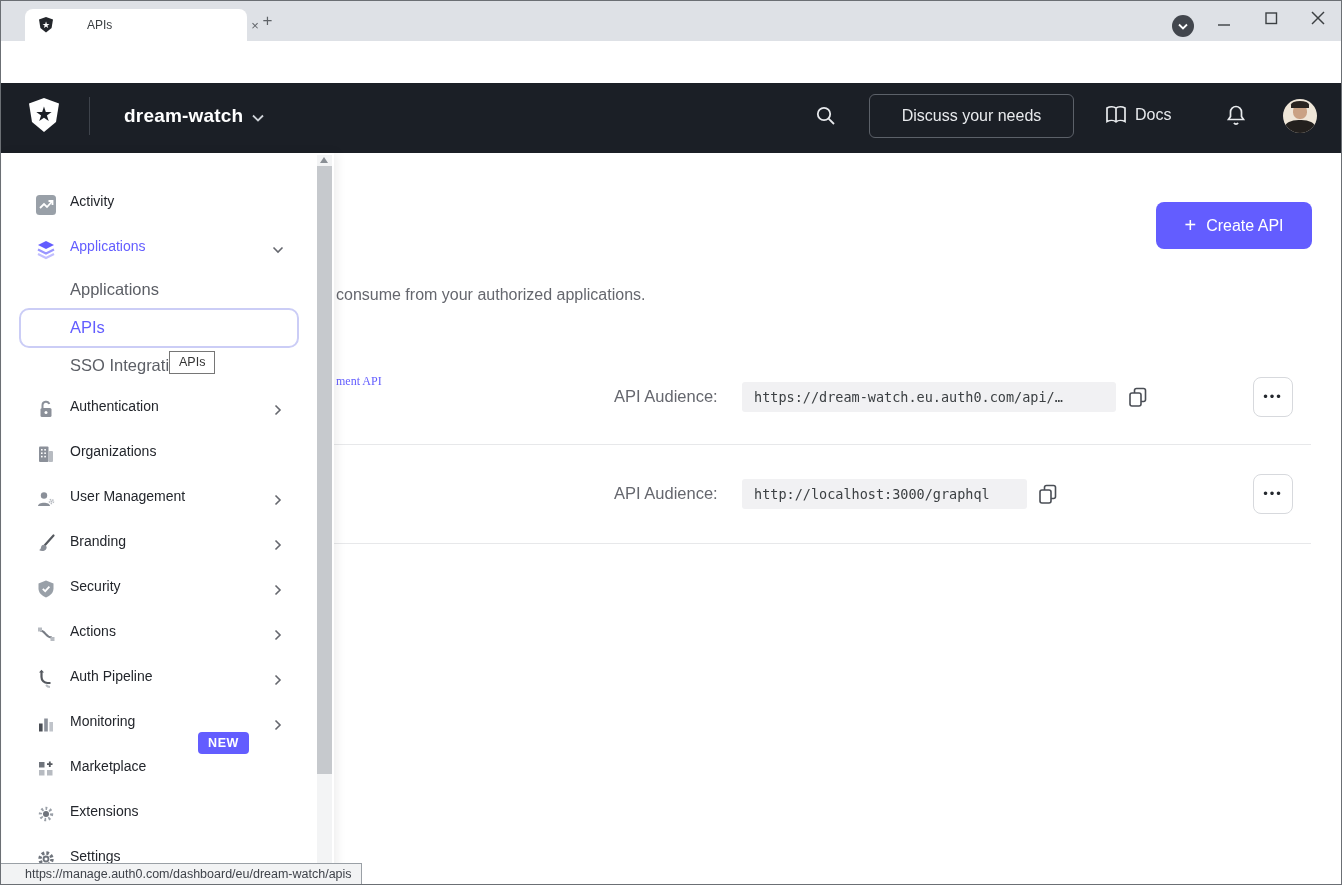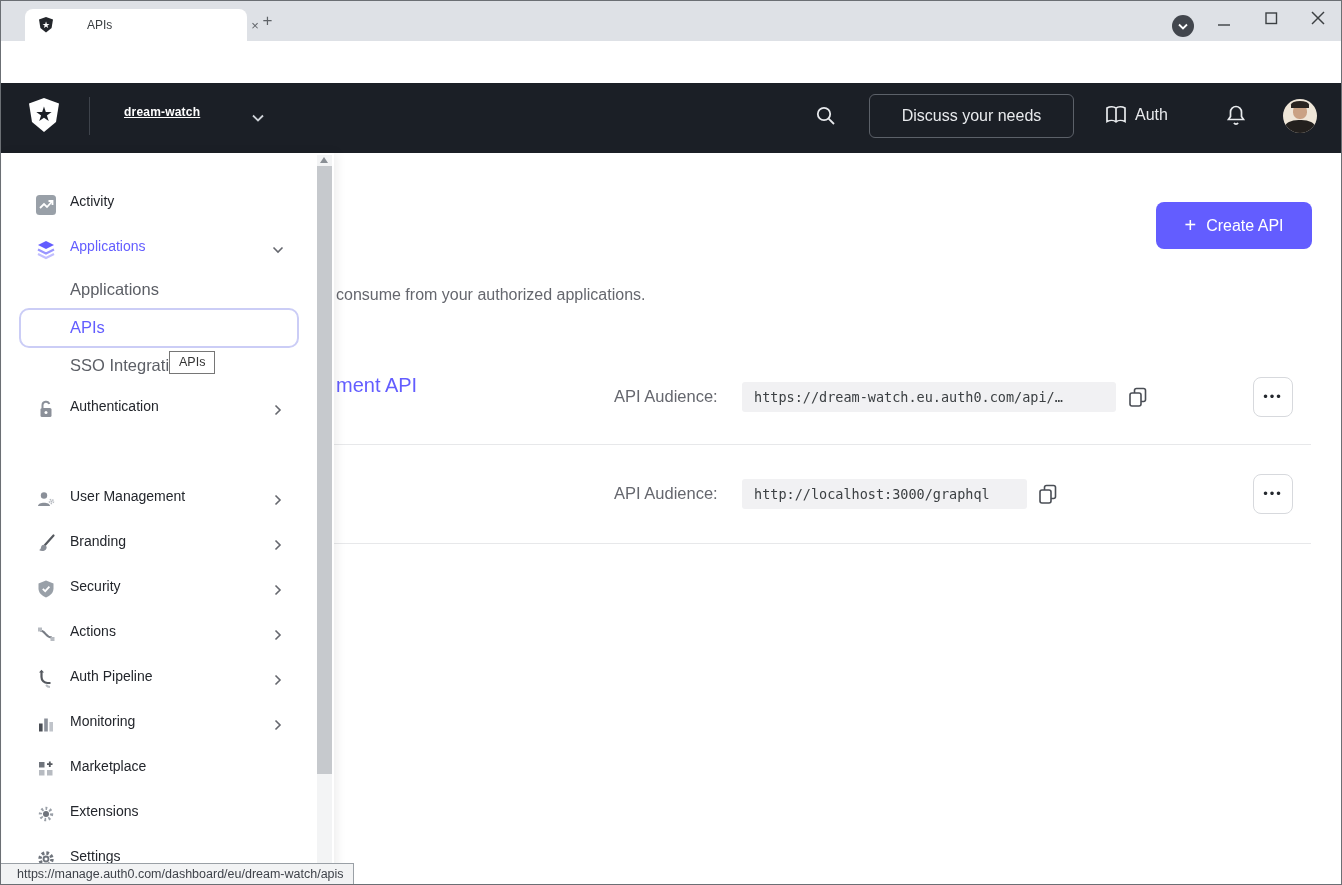--- a/index.html
+++ b/index.html
@@ -21,47 +21,47 @@
   .toolbar { left:0; top:40px; width:1342px; height:42px; background:#fff; }
   .navic { width:22px; height:22px; top:50px; }
   .omnibox { left:112px; top:47px; width:784px; height:29px; background:#f1f3f4; border-radius:15px; }
   .url-text { left:143px; top:53px; font-size:14px; color:#202124; letter-spacing:.1px; }
   .ext { top:49px; width:24px; height:24px; }
   .badge4 { position:absolute; right:-4px; bottom:-3px; width:13px; height:12px; background:#4d5156; color:#fff; font-size:9px; line-height:12px; text-align:center; border-radius:2px; }
   .avatarL { left:1191px; top:49px; width:24px; height:24px; border-radius:50%; background:#f4511e; color:#fff; font-size:13px; font-weight:bold; text-align:center; line-height:24px; }
   .update-pill { left:1222px; top:47px; height:28px; padding:0 8px 0 12px; border:1px solid #7bab82; border-radius:14px; background:#f2f9f3; color:#1e7e34; font-size:13px; line-height:26px; display:flex; align-items:center; gap:7px; }
   
   .a0-header { left:0; top:82px; width:1342px; height:70px; background:#1b1f26; }
-  .tenant { left:123px; top:104px; color:#fff; font-size:12px; font-weight:bold; letter-spacing:.2px;text-decoration:underline; }
+  .tenant { left:123px; top:104px; color:#fff; font-size:19px; font-weight:bold; letter-spacing:.2px; }
   .hdr-divider { left:88px; top:96px; width:1px; height:38px; background:#3e434b; }
   .discuss-btn { left:868px; top:93px; width:205px; height:44px; border:1px solid #5c6169; border-radius:6px; color:#e8eaed; font-size:16px; text-align:center; line-height:42px; background:transparent; }
   .docs-label { color:#e8eaed; font-size:16px; }
   
   .create-btn { left:1155px; top:201px; width:156px; height:47px; background:#635dff; border-radius:8px; color:#fff; font-size:16px; display:flex; align-items:center; justify-content:center; gap:10px; }
   .subtitle { left:335px; top:275px; font-size:16px; color:#65676e;margin-top:10px; }
-  .api-link { font-size:20px; color:#635dff; }
+  .api-link { font-size:12px; color:#635dff;font-family:Liberation Serif, serif; }
   .aud-label { font-size:16.5px; color:#65676e; }
   .chip { height:30px; background:#f1f1f3; border-radius:3px; font-family:"DejaVu Sans Mono", monospace; font-size:13.5px; color:#3c4043; line-height:30px; padding:0 12px; white-space:nowrap; overflow:hidden; }
   .copy-ic { width:22px; height:22px; }
   .more-btn { width:40px; height:40px; border:1px solid #d7d9dd; border-radius:8px; background:#fff; color:#24282e; font-size:13px; letter-spacing:2px; text-align:center; line-height:38px; }
   .hdivider { height:1px; background:#e7e8ea; left:333px; width:977px; }
   
   .sidebar { left:1px; top:152px; width:332px; height:732px; background:#fff; box-shadow:3px 0 10px rgba(0,0,0,.07); z-index:5; }
   .nav-label { font-size:14px; color:#23262c; }
   .nav-sub { font-size:16.5px; color:#5c5f66; }
   .nav-ic { left:34px; width:20px; height:20px; }
   .chev { left:268px; width:16px; height:16px; }
   .focus-box { left:17px; top:155px; width:280px; height:40px; border:2px solid #cbcdf6; border-radius:10px; }
   .new-badge { left:196px; top:289px; width:51px; height:22px; background:#635dff; border-radius:4px; color:#fff; font-size:12.5px; font-weight:bold; letter-spacing:.6px; text-align:center; line-height:22px; }
   .tooltip { left:167px; top:198px; background:#fff; border:1px solid #767676; padding:3px 9px 4px; font-size:12.5px; color:#333; z-index:7; }
   .sb-track { right:2px; top:2px; width:15px; height:712px; background:#f3f4f5; }
   .sb-thumb { right:2px; top:13px; width:15px; height:608px; background:#c6c9cd; }
   .sb-up { right:6px; top:4px; width:0; height:0; border-left:4px solid transparent; border-right:4px solid transparent; border-bottom:6px solid #8a8f95; }
   
-  .statusbar { left:0px; top:862px; height:23px; background:#f2f3f4; border:1px solid #9aa0a6; border-left:none; border-bottom:none; padding:3px 9px 0 16px; font-size:12.5px; color:#3f434a; z-index:10; white-space:nowrap; }
+  .statusbar { left:0px; top:862px; height:23px; background:#f2f3f4; border:1px solid #9aa0a6; border-left:none; border-bottom:none; padding:3px 9px 0 24px; font-size:12.5px; color:#3f434a; z-index:10; white-space:nowrap; }
 </style>
 </head>
 <body>
 
 <div id="screen">
 
   <div class="abs tabstrip">
     <div class="abs tab">
       <svg class="abs" style="left:13px;top:8px" width="16" height="16" viewBox="0 0 16 16">
           <path d="M8 0 L15 2.6 L13.6 11 L8 15.4 L2.4 11 L1 2.6 Z" fill="#23262b"></path>
@@ -182,21 +182,21 @@
       </svg>
     <svg class="abs" style="left:814px;top:22px" width="22" height="22" viewBox="0 0 22 22">
         <circle cx="9" cy="9" r="6.2" fill="none" stroke="#e8eaed" stroke-width="1.8"></circle>
         <line x1="13.6" y1="13.6" x2="19" y2="19" stroke="#e8eaed" stroke-width="1.8"></line>
       </svg>
     <div class="abs discuss-btn" style="top:11px">Discuss your needs</div>
     <svg class="abs" style="left:1104px;top:22px" width="22" height="20" viewBox="0 0 22 20">
         <path d="M2 3 C5 1.4 9 1.6 11 3.2 C13 1.6 17 1.4 20 3 V16.5 C17 15 13 15.2 11 16.8 C9 15.2 5 15 2 16.5 Z" fill="none" stroke="#e8eaed" stroke-width="1.7"></path>
         <line x1="11" y1="3.4" x2="11" y2="16.4" stroke="#e8eaed" stroke-width="1.7"></line>
       </svg>
-    <span class="abs docs-label" style="left:1134px;top:23px">Auth</span>
+    <span class="abs docs-label" style="left:1134px;top:23px">Docs</span>
     <svg class="abs" style="left:1224px;top:21px" width="22" height="24" viewBox="0 0 22 24">
         <path d="M11 2.5 a5.5 5.5 0 0 1 5.5 5.5 v4.5 l2 3 H3.5 l2 -3 V8 A5.5 5.5 0 0 1 11 2.5 Z" fill="none" stroke="#e8eaed" stroke-width="1.7"></path>
         <path d="M9 18.8 a2.2 2.2 0 0 0 4 0" fill="none" stroke="#e8eaed" stroke-width="1.7"></path>
       </svg>
     <div style="position:absolute;left:1282px;top:16px;width:34px;height:34px;border-radius:50%;background:#efe6d8;overflow:hidden">
       <div style="position:absolute;left:10px;top:5px;width:14px;height:15px;border-radius:45%;background:#caa284"></div>
       <div style="position:absolute;left:8px;top:2px;width:18px;height:7px;border-radius:50% 50% 0 0;background:#2a2420"></div>
       <div style="position:absolute;left:2px;top:21px;width:30px;height:16px;border-radius:45% 45% 0 0;background:#23201e"></div>
     </div>
   </div>
@@ -268,20 +268,36 @@
           <rect x="4.5" y="9" width="11" height="9" rx="1.5" fill="#8b9099"></rect>
           <path d="M6.5 9 V6 a3.5 3.5 0 0 1 6.8 -1" fill="none" stroke="#8b9099" stroke-width="2"></path>
           <circle cx="10" cy="13.5" r="1.5" fill="#fff"></circle>
         </svg>
       <span class="abs nav-label" style="left:68px">Authentication</span>
       <svg class="abs chev" style="top:4px" viewBox="0 0 16 16">
           <polyline points="5.5,3.5 10,8 5.5,12.5" fill="none" stroke="#65676e" stroke-width="1.6"></polyline>
         </svg>
     </div>
 
+    <div class="abs" style="left:0;top:290px;width:300px;height:45px">
+      <svg class="abs nav-ic" style="top:1px;left:34px" viewBox="0 0 20 20">
+          <rect x="3" y="2.5" width="9.5" height="15.5" rx="1" fill="#8b9099"></rect>
+          <rect x="12.5" y="7" width="4.5" height="11" rx="1" fill="#b7bbc1"></rect>
+          <g fill="#fff">
+            <rect x="5" y="5" width="1.6" height="1.6"></rect>
+            <rect x="8.3" y="5" width="1.6" height="1.6"></rect>
+            <rect x="5" y="8.4" width="1.6" height="1.6"></rect>
+            <rect x="8.3" y="8.4" width="1.6" height="1.6"></rect>
+            <rect x="5" y="11.8" width="1.6" height="1.6"></rect>
+            <rect x="8.3" y="11.8" width="1.6" height="1.6"></rect>
+          </g>
+        </svg>
+      <span class="abs nav-label" style="left:68px">Organizations</span>
+      <span class="abs new-badge">NEW</span>
+    </div>
 
     <div class="abs" style="left:0;top:335px;width:300px;height:45px">
       <svg class="abs nav-ic" style="top:1px;left:34px" viewBox="0 0 20 20">
           <circle cx="8" cy="6.5" r="3.2" fill="#8b9099"></circle>
           <path d="M2 17 c0 -4.5 12 -4.5 12 0 Z" fill="#8b9099"></path>
           <circle cx="15.5" cy="12.5" r="2" fill="none" stroke="#b7bbc1" stroke-width="1.6" stroke-dasharray="1.3 1"></circle>
           <circle cx="15.5" cy="12.5" r=".9" fill="#b7bbc1"></circle>
         </svg>
       <span class="abs nav-label" style="left:68px">User Management</span>
       <svg class="abs chev" style="top:4px" viewBox="0 0 16 16">

